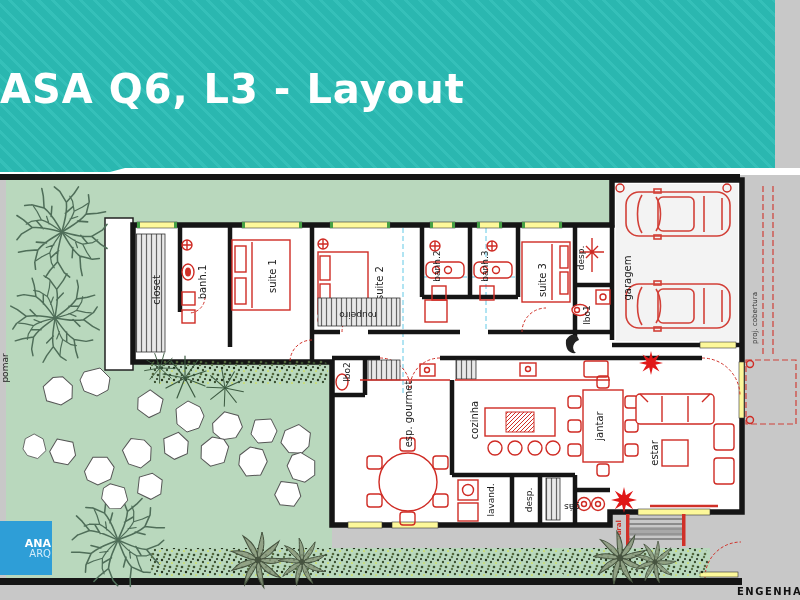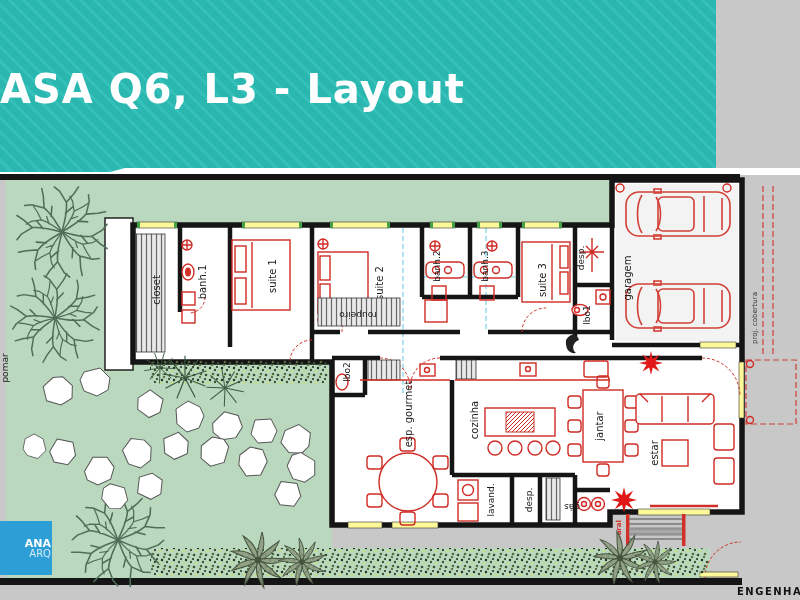--- a/index.html
+++ b/index.html
@@ -1,19 +1,19 @@
 <!DOCTYPE html>
 <html><head>
 <meta charset="utf-8">
 <style>
   html,body{margin:0;padding:0;background:#888;}
   #stage{position:relative;width:800px;height:600px;overflow:hidden;background:#c8c8c8;
          font-family:"DejaVu Sans",sans-serif;}
   #plan-svg{position:absolute;left:0;top:0;z-index:1;}
-  #banner{position:absolute;left:0;top:0;width:716px;height:172px;z-index:3;
+  #banner{position:absolute;left:0;top:0;width:775px;height:172px;z-index:3;
           background:repeating-linear-gradient(45deg,#2ab7b0 0 7px,#35c0b9 7px 10px);
           clip-path:polygon(0 0,800px 0,800px 168px,125px 168px,110px 172px,0 172px);}
   #title{position:absolute;left:0;top:66px;font-size:40px;font-weight:700;color:#ffffff;
          letter-spacing:1px;white-space:nowrap;}
   #logo{position:absolute;left:0;top:521px;width:52px;height:54px;background:#2e9ed7;z-index:4;
         display:flex;flex-direction:column;justify-content:center;align-items:flex-end;
         padding-right:1px;box-sizing:border-box;}
   .logo1{font-size:11px;font-weight:700;color:#ffffff;line-height:12px;}
   .logo2{font-size:10px;color:#d4ecfa;line-height:8px;}
   .rlabel{font-size:10px;fill:#1c1c1c;font-weight:500;}

